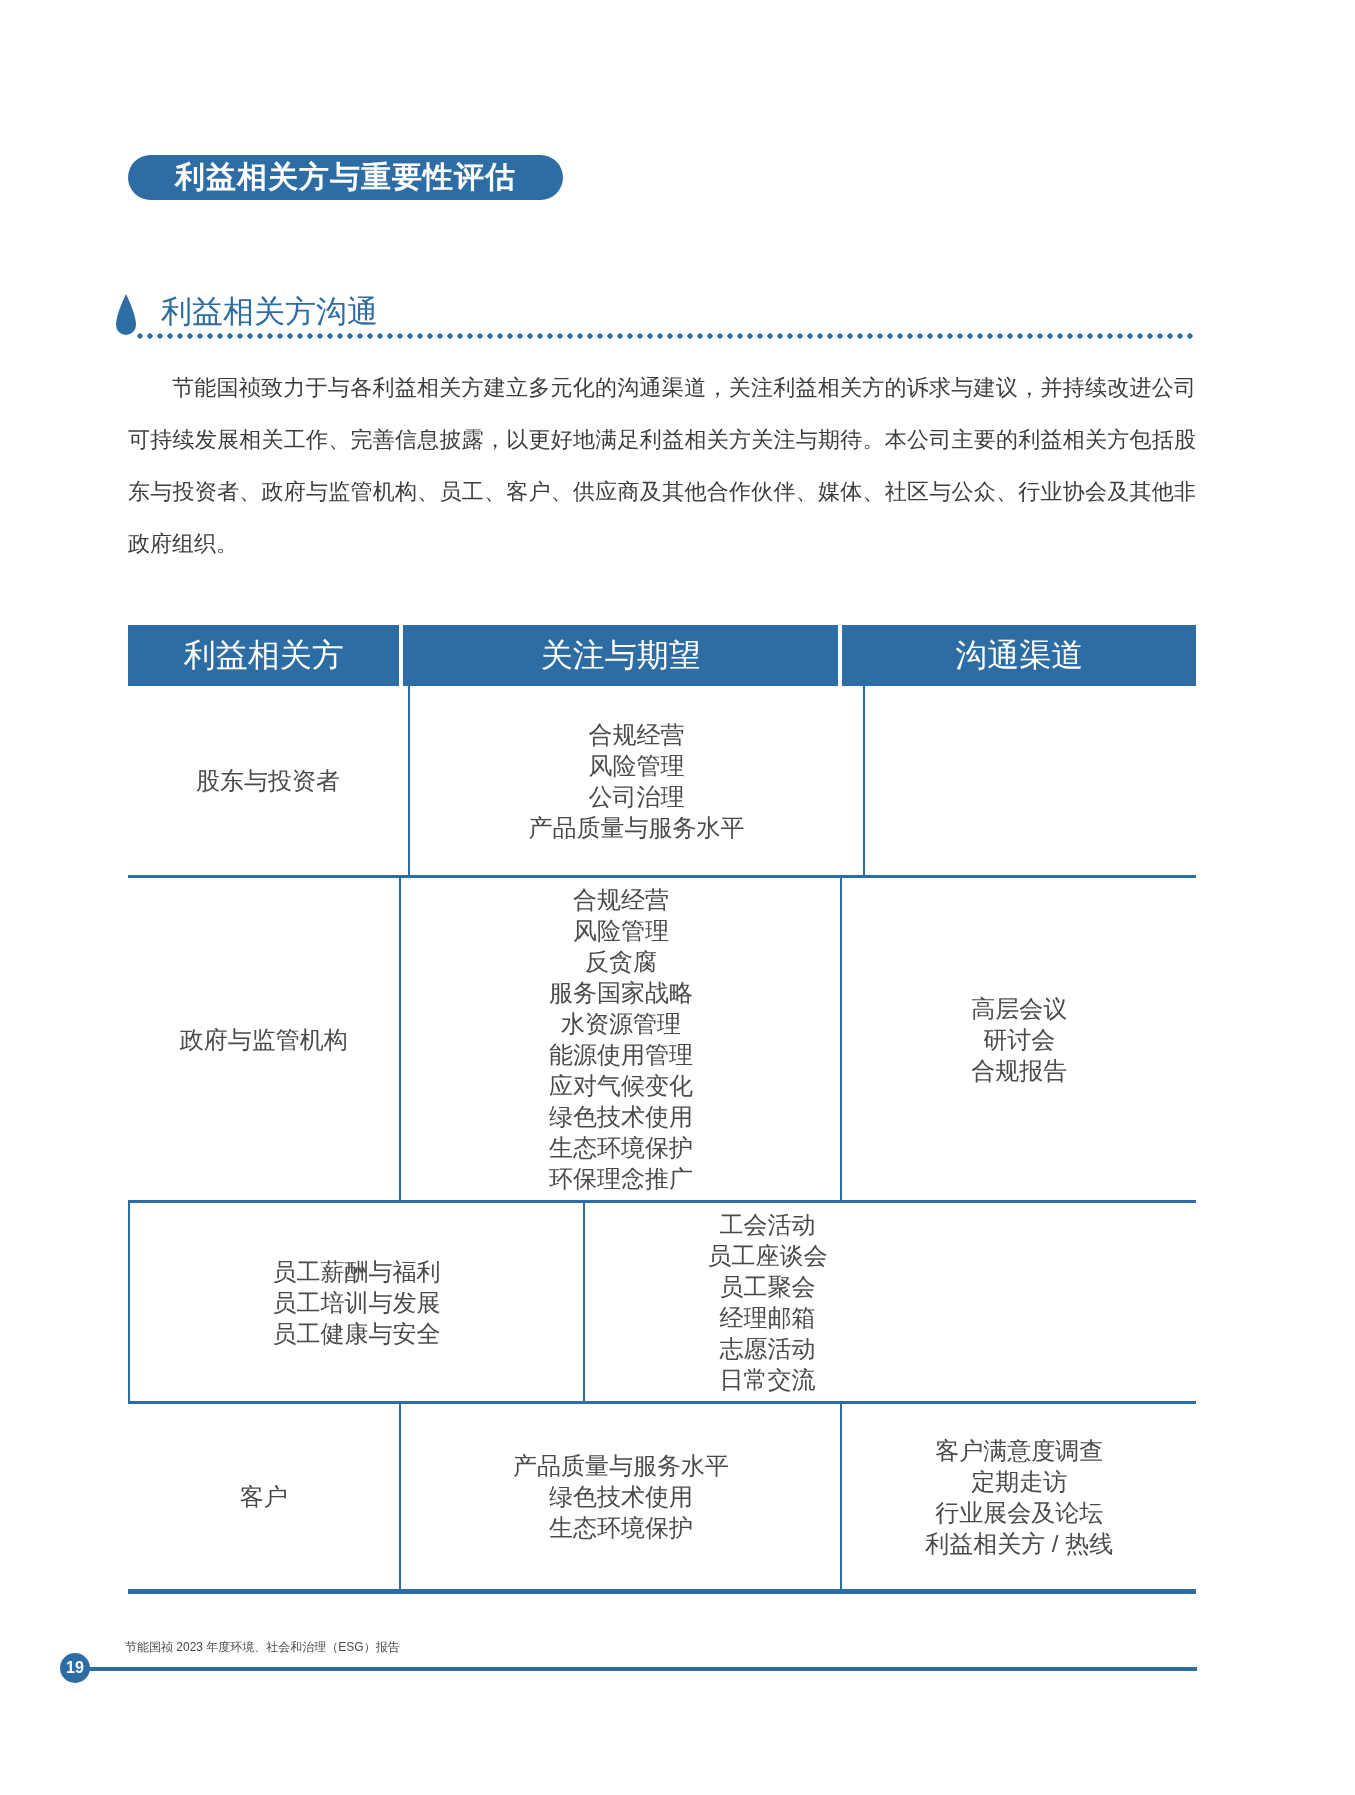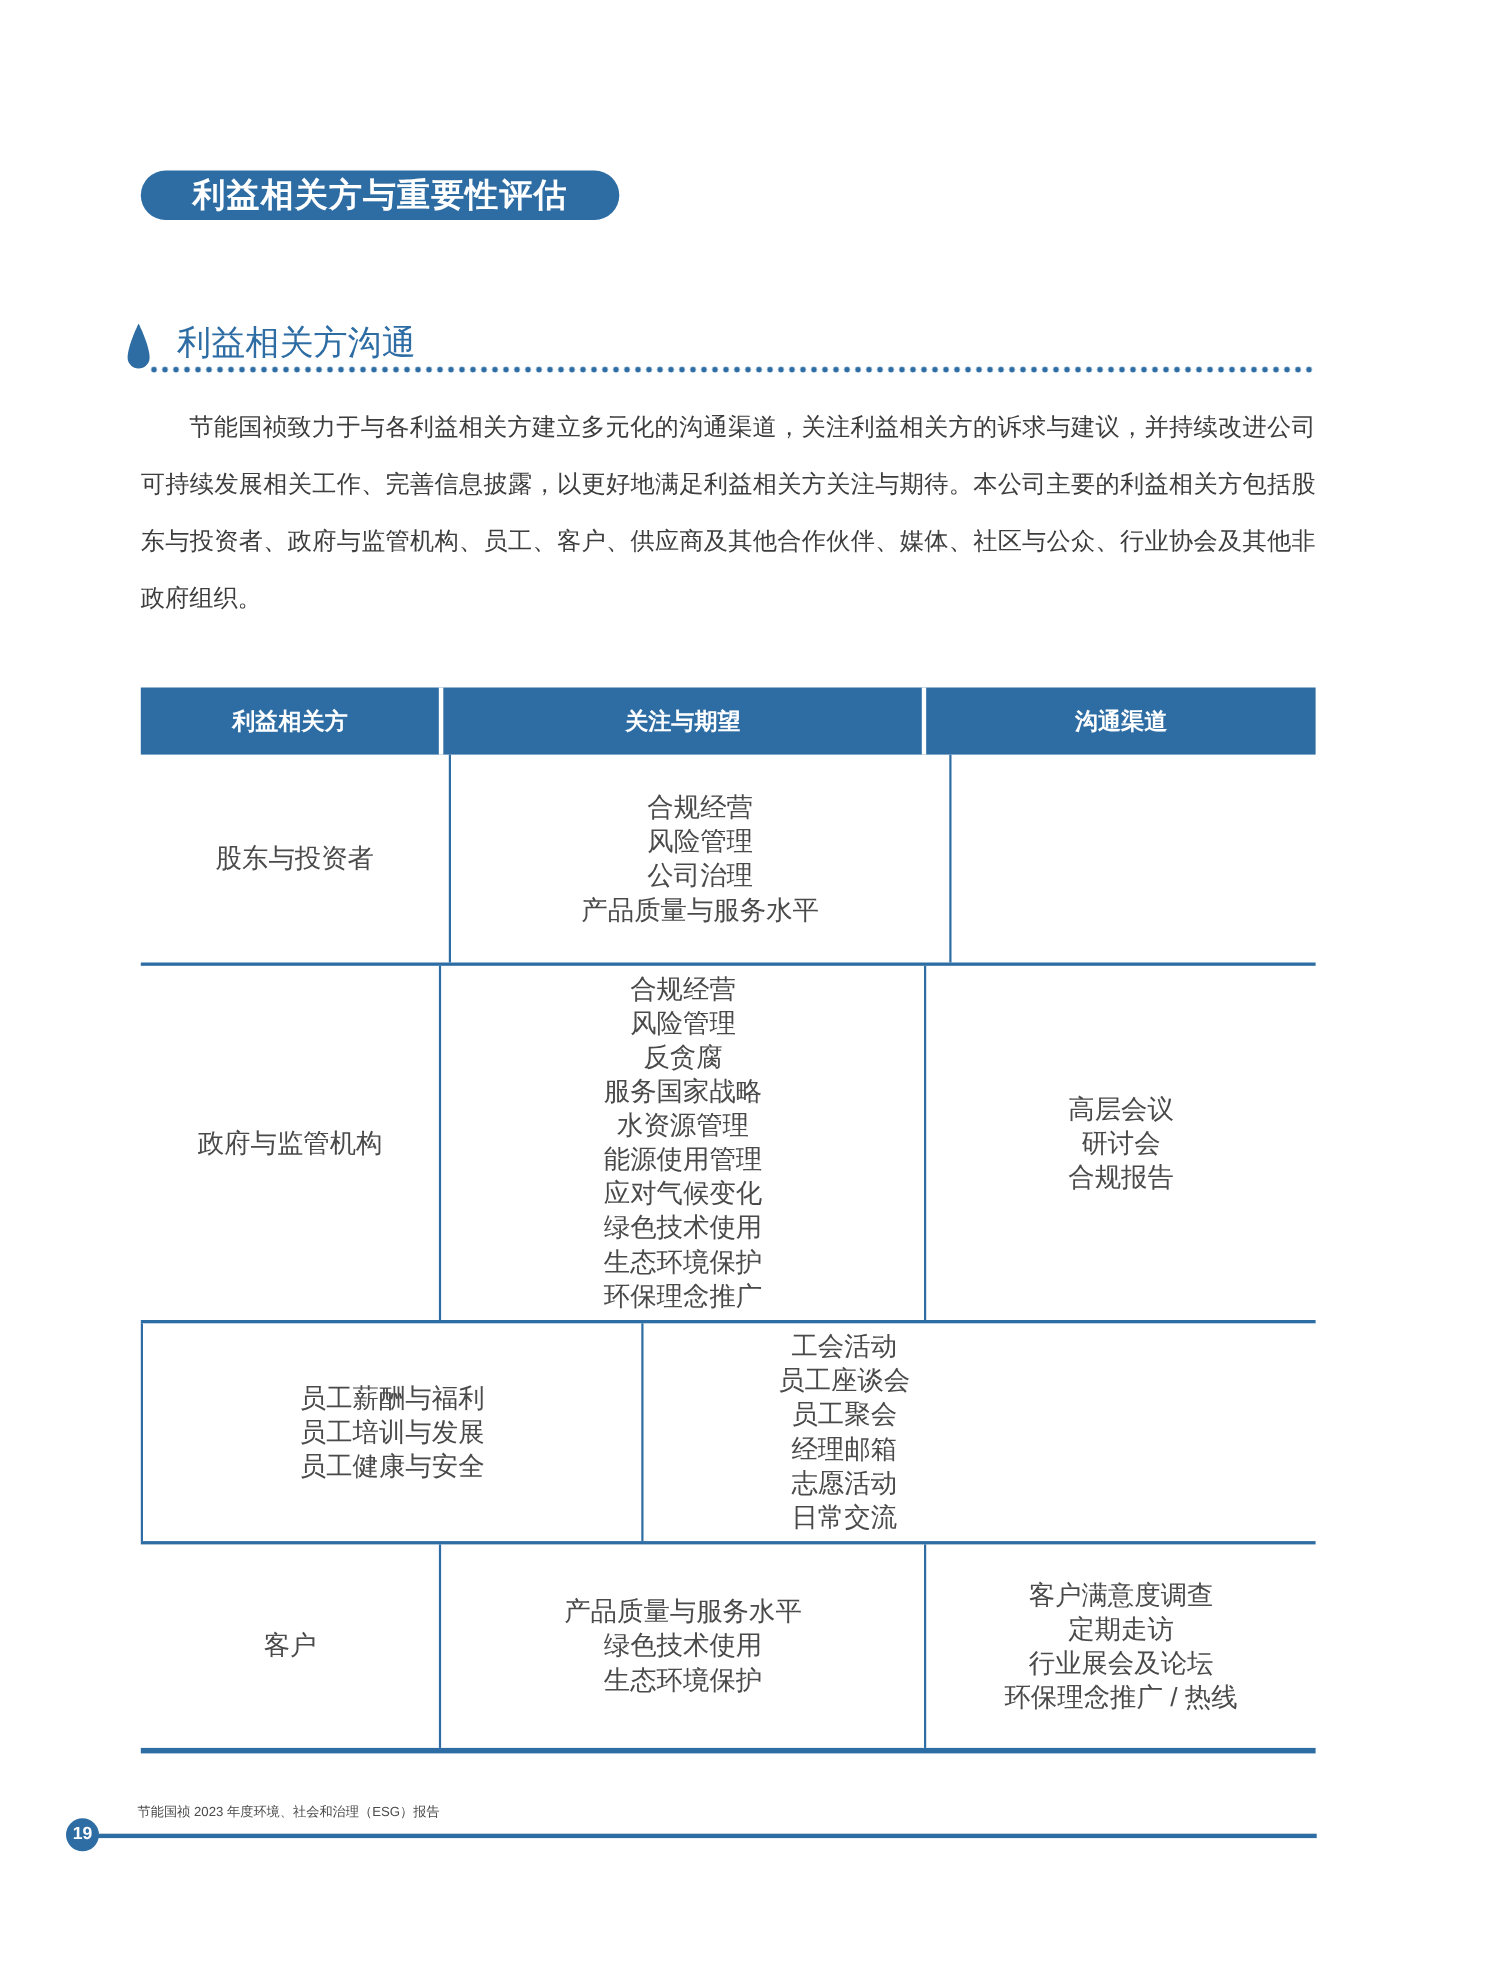--- a/index.html
+++ b/index.html
@@ -58,22 +58,22 @@
     text-align: justify;
     text-indent: 2em;
   }
 
   
   .table-wrap { margin-top: 55px; border-bottom: 5px solid var(--accent); }
   .thead { display: flex; height: 61px; }
   .th {
     background: var(--accent);
     color: #ffffff;
-    font-weight: bold;
-    font-size: 21px;
+    font-weight: normal;
+    font-size: 32px;
     display: flex;
     align-items: center;
     justify-content: center;
   }
   .c1 { width: 280px; }
   .c2 { width: 457px; }
   .c3 { width: 365px; }
   .th.mid { border-left: 4px solid #ffffff; border-right: 4px solid #ffffff; }
 
   .tr { display: flex; }
@@ -197,21 +197,21 @@
             </div>
             <div class="td c2">
               <div class="cell-line">产品质量与服务水平</div>
               <div class="cell-line">绿色技术使用</div>
               <div class="cell-line">生态环境保护</div>
             </div>
             <div class="td c3">
               <div class="cell-line">客户满意度调查</div>
               <div class="cell-line">定期走访</div>
               <div class="cell-line">行业展会及论坛</div>
-              <div class="cell-line">环保理念推广 / 热线</div>
+              <div class="cell-line">利益相关方 / 热线</div>
             </div>
           </div>
         </div>
     </div>
 
   </div>
 
   <div>
     <span class="page-badge">19</span>
     <div class="footer-rule"></div>

